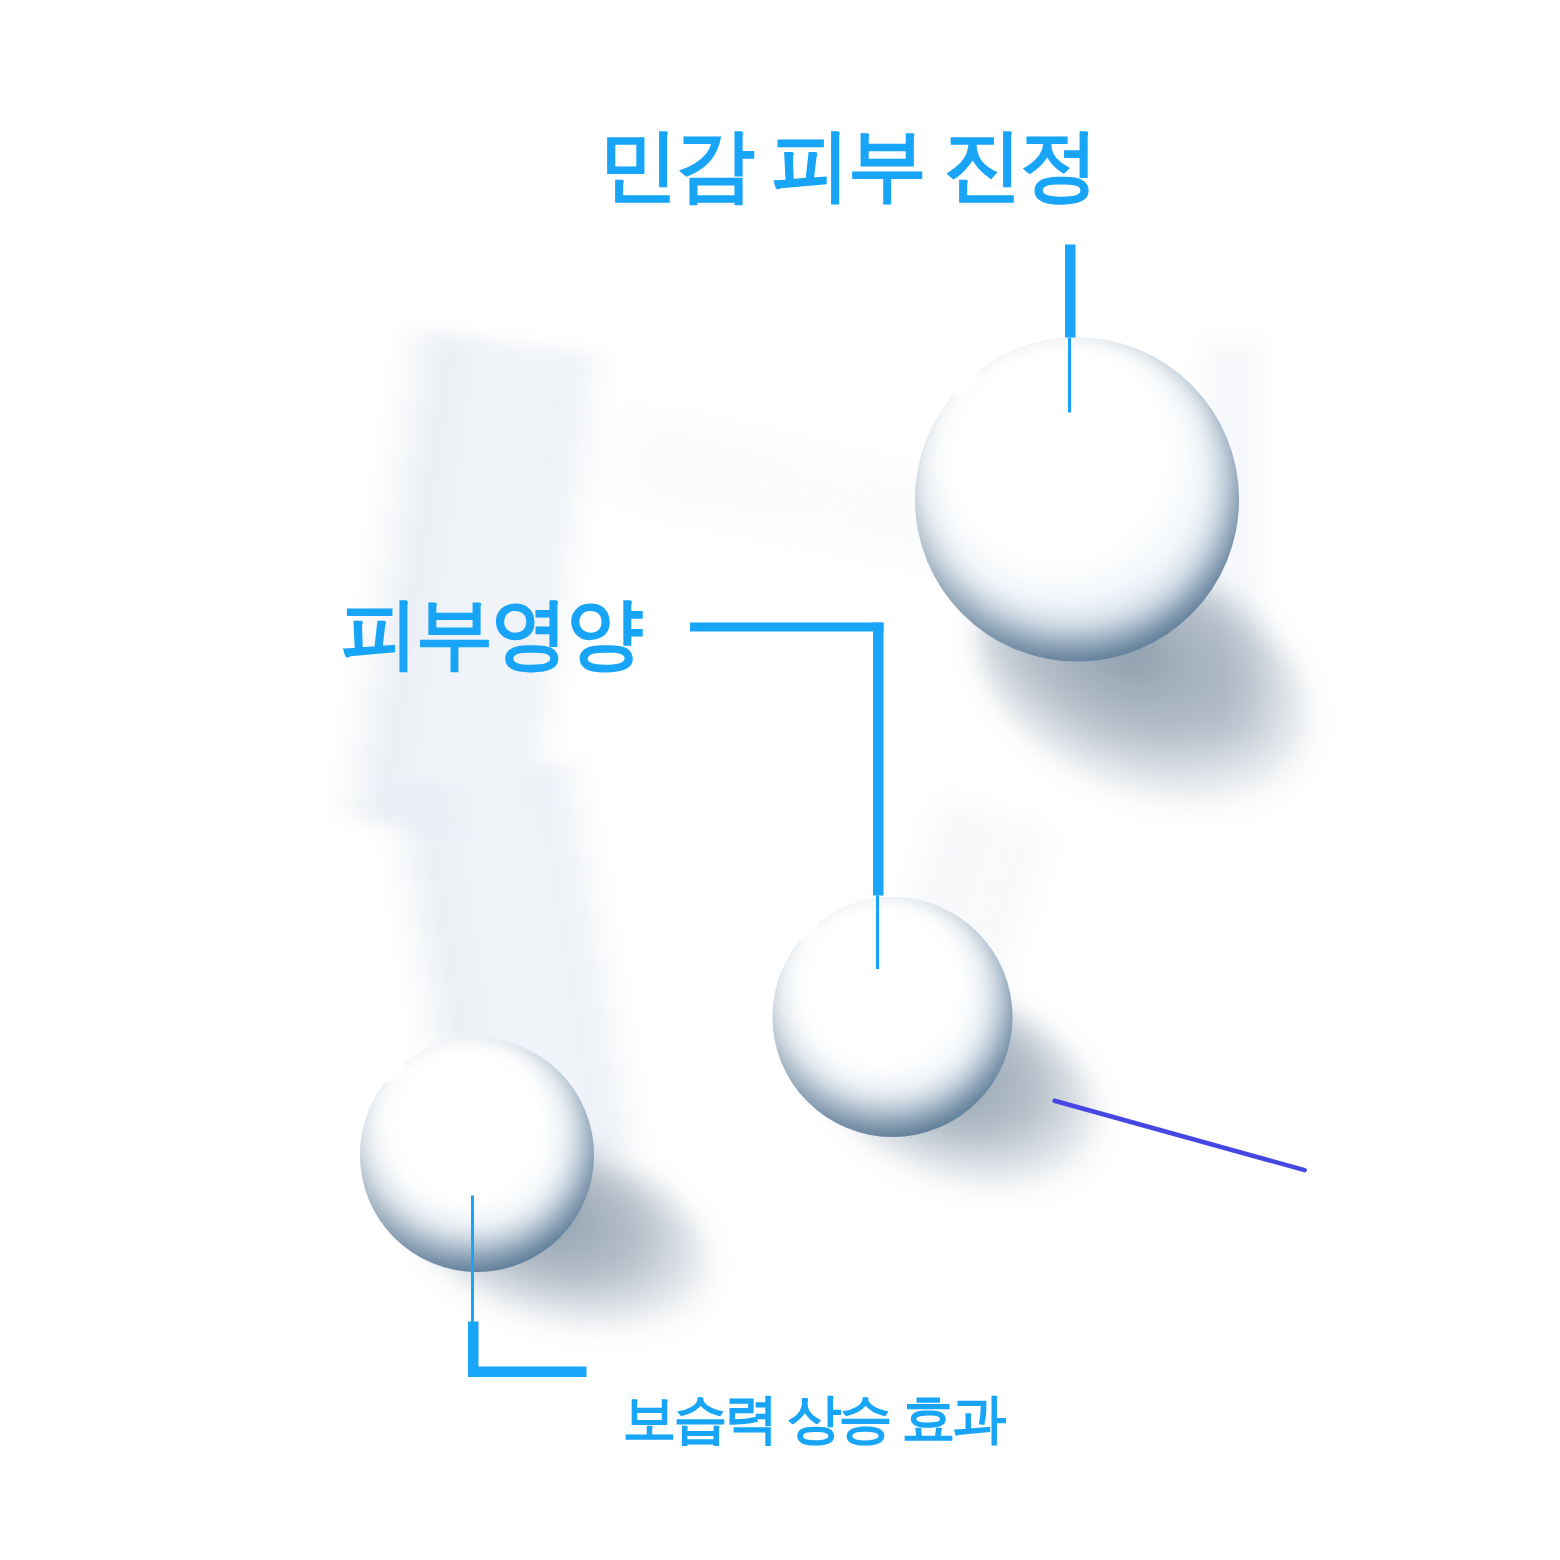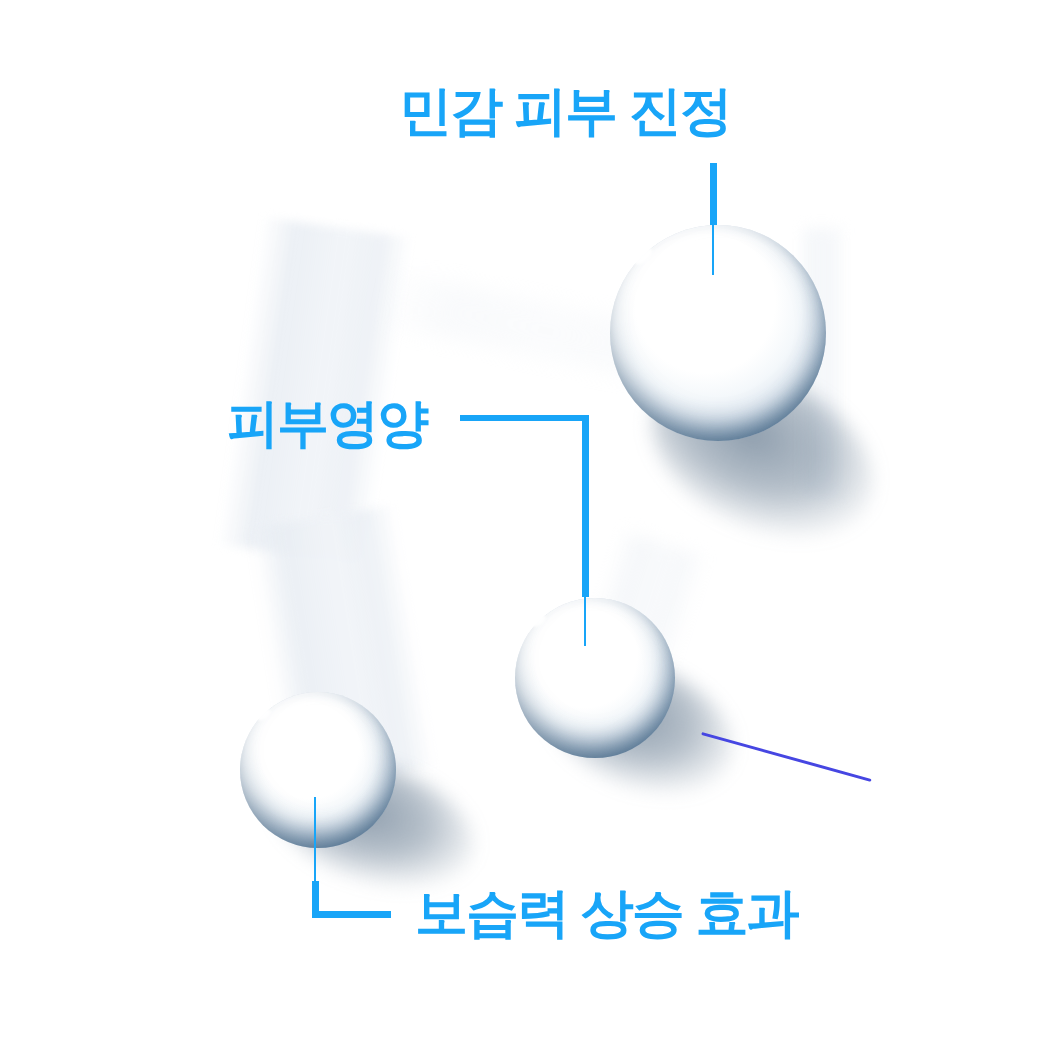--- a/index.html
+++ b/index.html
@@ -125,22 +125,22 @@
     font-size: 53px;
   }
   .label-mid {
     right: 613px; top: 396px;
     text-align: right;
     font-size: 52px;
     line-height: 1.06;
     font-family: Liberation Serif, serif;
   }
   .label-bottom {
-    left: 415px; top: 886px;
-    font-size: 53px;
+    left: 415px; top: 928px;
+    font-size: 36px;
   }
 </style>
 </head>
 <body>
 
 <div id="stage">
 
   <div class="bg-band band-a"></div>
   <div class="bg-band band-b"></div>
   <div class="bg-band streak-right"></div>

